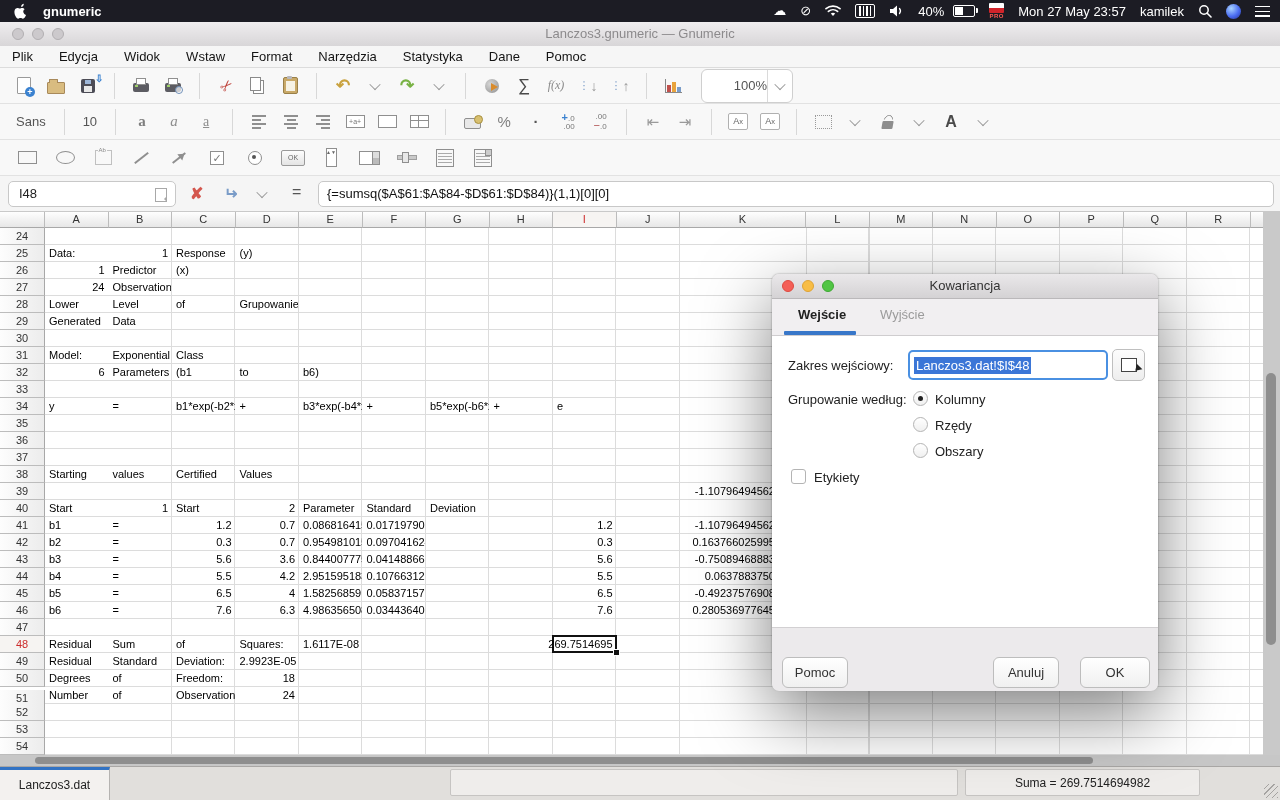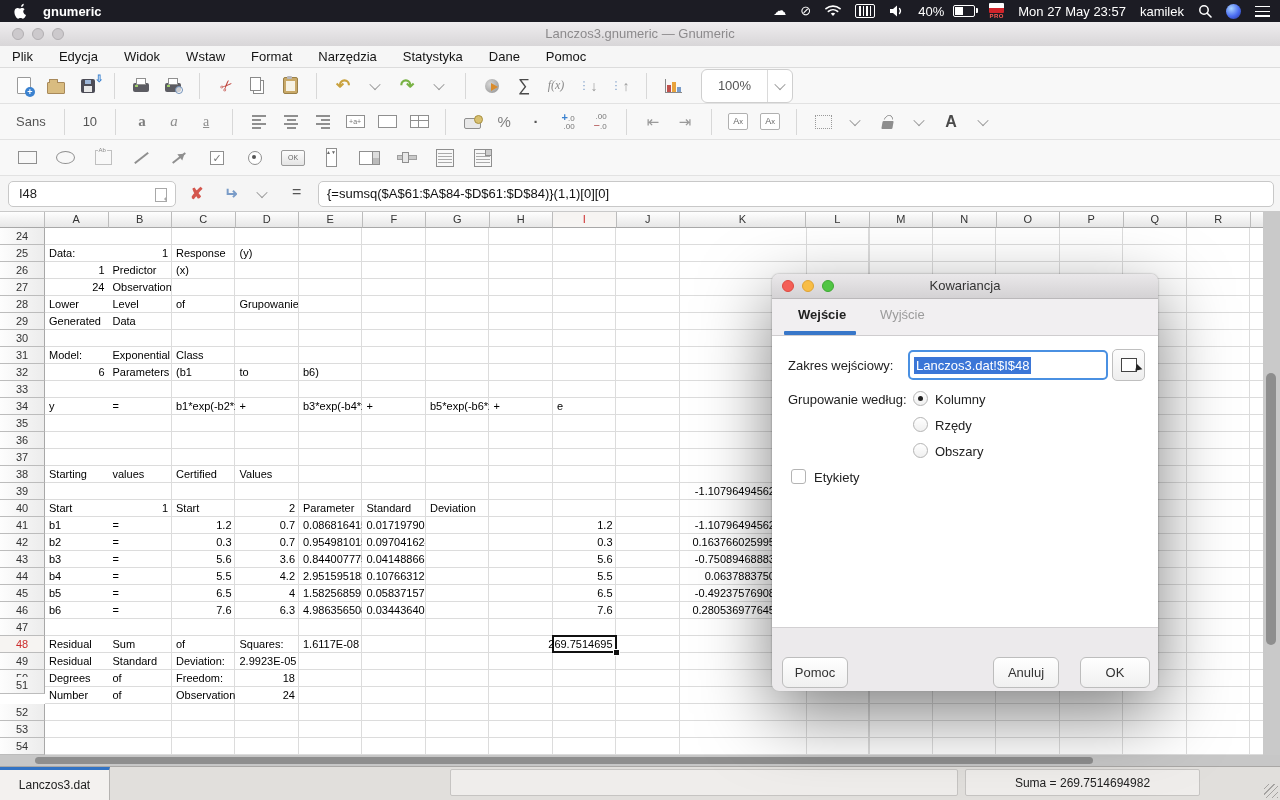--- a/index.html
+++ b/index.html
@@ -76,21 +76,21 @@
   .globe::after{content:"";position:absolute;right:-3px;top:4px;border:4px solid transparent;border-left:7px solid #d98b2b}
   .sum{font-size:17px;color:#4a4a4a}
   .fx{font-family:"Liberation Serif",serif;font-style:italic;font-size:12px;color:#8a8a8a}
   .dots{color:#7a9cc8;font-size:11px;letter-spacing:-1px}
   .sarr{color:#9a9a9a;font-size:14px}
   .chart{width:16px;height:13px;border-left:1px solid #888;border-bottom:1px solid #888;
     background-image:linear-gradient(#c0504d,#c0504d),linear-gradient(#e8a33d,#e8a33d),linear-gradient(#7a9cc8,#7a9cc8);
     background-size:4px 7px,4px 10px,4px 5px;background-position:1px bottom,6px bottom,11px bottom;background-repeat:no-repeat}
   .zoombox{display:flex;align-items:center;height:32px;width:90px;background:#fff;border:1px solid #cfcfcf;
     border-radius:6px;margin-left:12px}
-  .zoombox .zv{flex:1;text-align:center;font-size:13px;color:#555}
+  .zoombox .zv{flex:1;text-align:right;font-size:13px;color:#555}
   .zoombox .zd{width:1px;height:100%;background:#dadada}
   .zoombox .zc{width:24px;display:flex;justify-content:center}
   .fmta{font-family:"Liberation Serif",serif;color:#7e7e7e;font-size:15px;font-weight:bold}
   .fmtai{font-family:"Liberation Serif",serif;color:#8e8e8e;font-size:15px;font-style:italic}
   .fmtau{font-family:"Liberation Serif",serif;color:#8e8e8e;font-size:14px;text-decoration:underline}
   .lines{display:flex;flex-direction:column;gap:2px;width:14px}
   .lines i{height:2px;background:#8f8f8f;display:block}
   .lines.l i:nth-child(even){width:9px;align-self:flex-start}
   .lines.c i:nth-child(even){width:9px;align-self:center}
   .lines.r i:nth-child(even){width:9px;align-self:flex-end}
@@ -682,21 +682,21 @@
         <div class="rhead" style="top: 305px; height: 16px; line-height: 16px;">41</div>
         <div class="rhead" style="top: 322px; height: 16px; line-height: 16px;">42</div>
         <div class="rhead" style="top: 339px; height: 16px; line-height: 16px;">43</div>
         <div class="rhead" style="top: 356px; height: 16px; line-height: 16px;">44</div>
         <div class="rhead" style="top: 373px; height: 16px; line-height: 16px;">45</div>
         <div class="rhead" style="top: 390px; height: 16px; line-height: 16px;">46</div>
         <div class="rhead" style="top: 407px; height: 16px; line-height: 16px;">47</div>
         <div class="rhead hsel" style="top: 424px; height: 16px; line-height: 16px;">48</div>
         <div class="rhead" style="top: 441px; height: 16px; line-height: 16px;">49</div>
         <div class="rhead" style="top: 458px; height: 16px; line-height: 16px;">50</div>
-        <div class="rhead" style="top: 465px; height: 16px; line-height: 16px; text-align: center;">51</div>
+        <div class="rhead" style="top: 478px; height: 16px; line-height: 16px; text-align: center;">51</div>
         <div class="rhead" style="top: 492px; height: 16px; line-height: 16px;">52</div>
         <div class="rhead" style="top: 509px; height: 16px; line-height: 16px;">53</div>
         <div class="rhead" style="top: 526px; height: 16px; line-height: 16px;">54</div>
         <div class="cell" style="left: 46px; top: 33px; width: 61.5px; padding-left: 3px; padding-right: 3px;">Data:</div>
         <div class="cell r" style="left: 109.5px; top: 33px; width: 61.5px; padding-left: 3px; padding-right: 3px;">1</div>
         <div class="cell" style="left: 173px; top: 33px; width: 61.5px; padding-left: 3px; padding-right: 3px;">Response</div>
         <div class="cell" style="left: 236.5px; top: 33px; width: 61.5px; padding-left: 3px; padding-right: 3px;">(y)</div>
         <div class="cell r" style="left: 46px; top: 50px; width: 61.5px; padding-left: 3px; padding-right: 3px;">1</div>
         <div class="cell" style="left: 109.5px; top: 50px; width: 61.5px; padding-left: 3px; padding-right: 3px;">Predictor</div>
         <div class="cell" style="left: 173px; top: 50px; width: 61.5px; padding-left: 3px; padding-right: 3px;">(x)</div>

